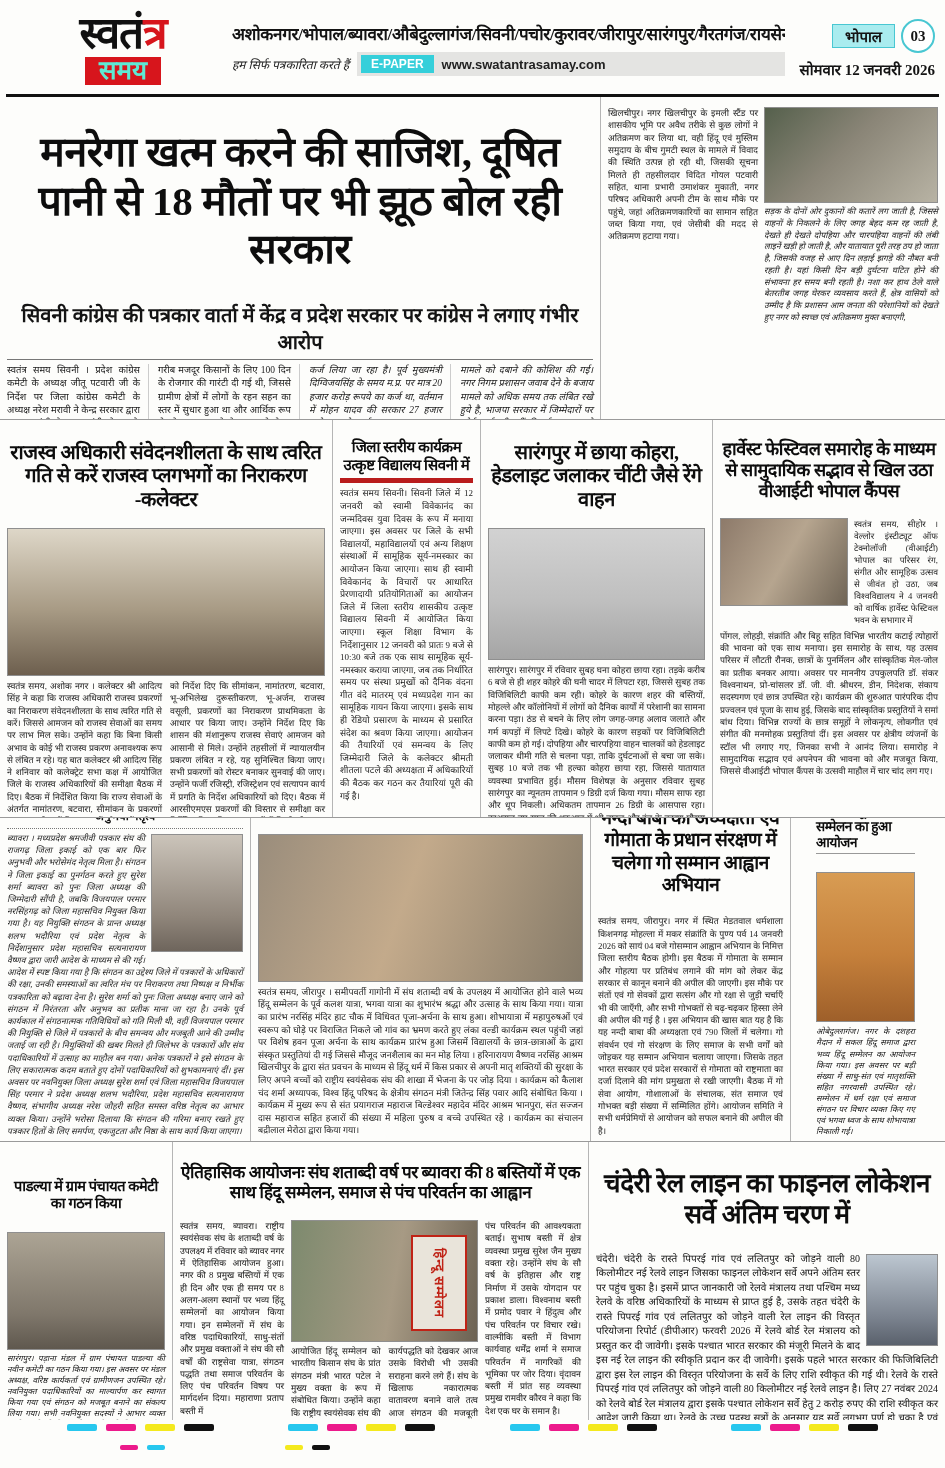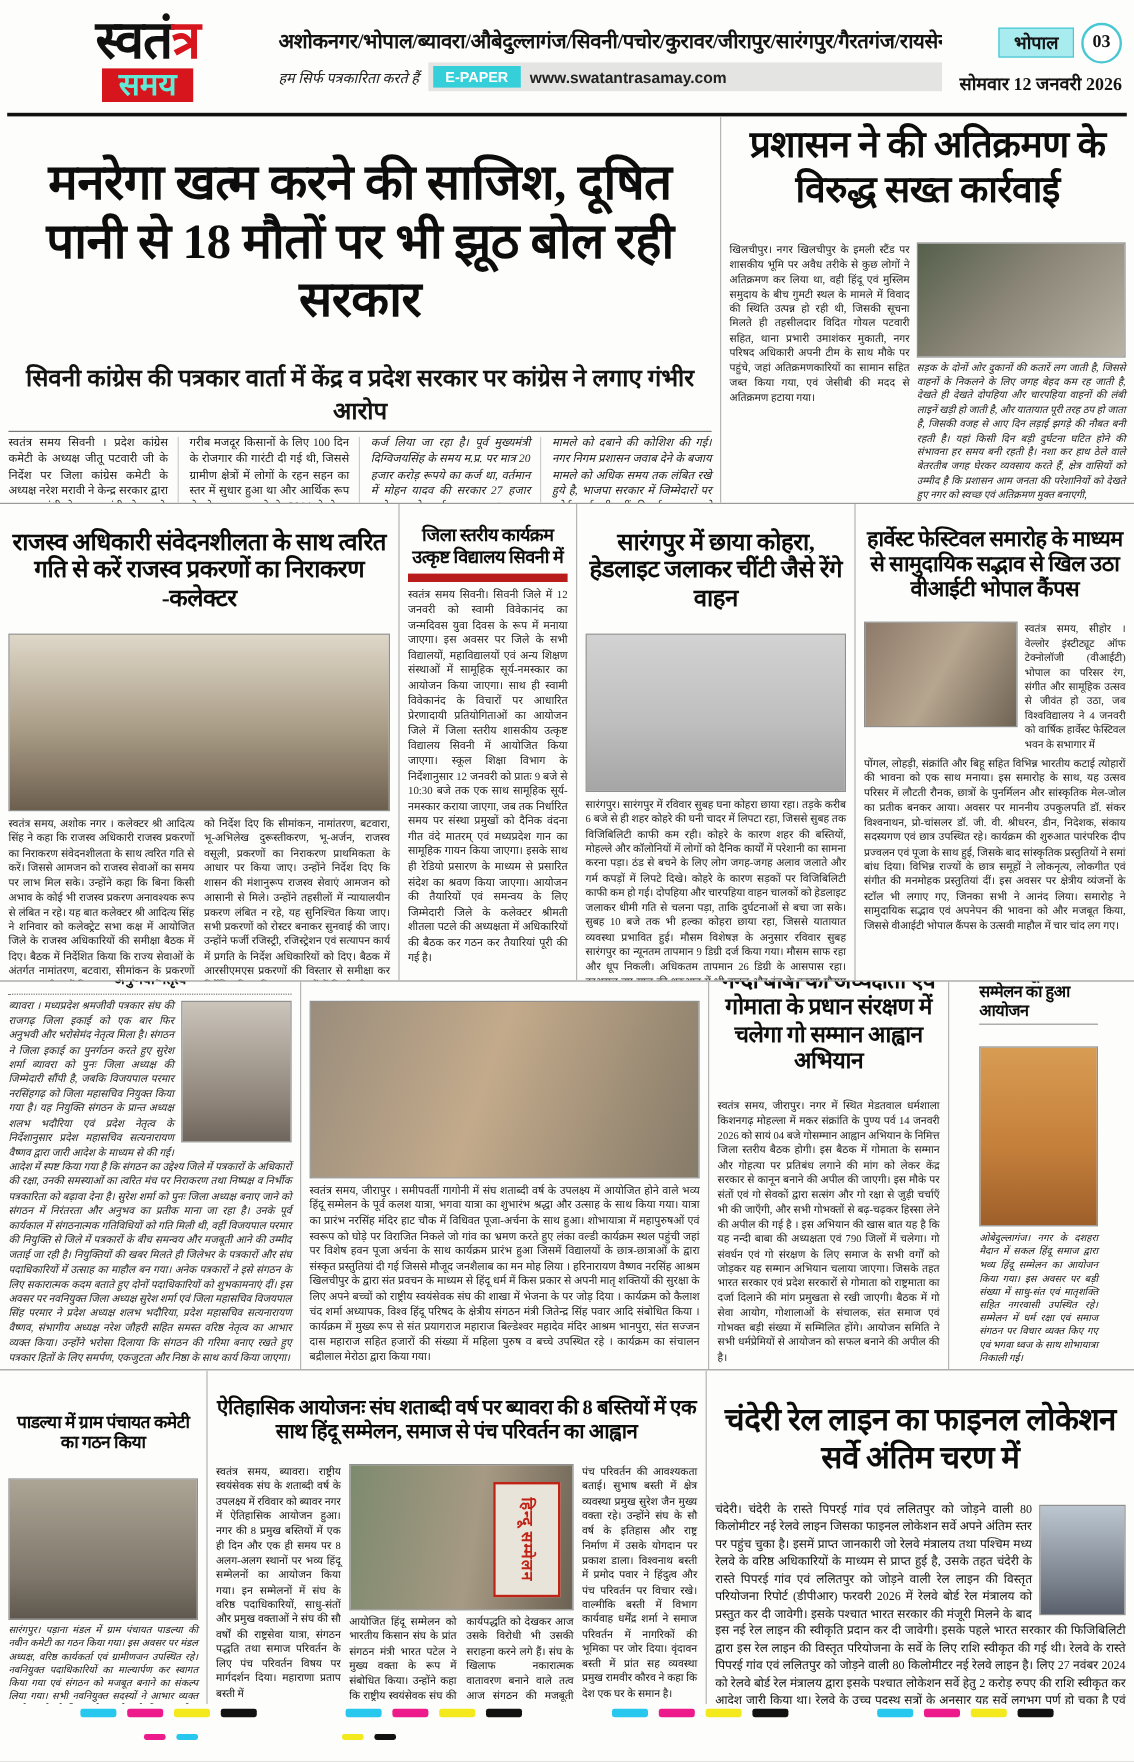--- a/index.html
+++ b/index.html
@@ -44,21 +44,21 @@
   .lead-cols .bodycol:last-child{border-right:none;padding-right:0;}
   .enc-hl{font-size:31px;margin-top:2px;}
   .enc-grid{display:flex;gap:6px;margin-top:6px;}
   .enc-left{width:150px;flex:none;}
   .enc-photo{width:150px;height:96px;background:linear-gradient(135deg,#55604c,#8a8577 45%,#b8b3a4);}
   
   .rev-hl{font-size:20px;}
   .rev-photo{width:100%;height:148px;background:linear-gradient(#ded7c8,#a89b85 55%,#6d5f4e);margin:4px 0;}
   .twocol{display:flex;gap:8px;}
   .twocol>div{flex:1;}
-  .dist-hl{font-size:15px;border-bottom:7px solid #b91c1c;padding-bottom:4px;margin-bottom:4px;}
+  .dist-hl{font-size:15px;border-bottom:5px solid #b91c1c;padding-bottom:4px;margin-bottom:4px;}
   .fog-hl{font-size:20px;}
   .fog-photo{width:100%;height:132px;background:linear-gradient(#d2d2d2,#bfbfbf 55%,#a5a5a5);margin:4px 0;}
   .harv-hl{font-size:18px;}
   .harv-top{display:flex;gap:6px;margin:4px 0;}
   .harv-photo{width:128px;height:88px;flex:none;background:linear-gradient(120deg,#8d7a6a,#b6a58f 50%,#6f6455);}
   
   .shar-hl{font-size:23px;}
   .shar-sub{font-size:12px;border-bottom:1px dotted #777;padding-bottom:4px;margin:3px 0;}
   .shar-body{font-size:8.6px;line-height:1.42;}
   .shar-photo{float:right;width:92px;height:118px;margin:2px 0 3px 6px;
@@ -130,37 +130,36 @@
       <h1 class="hl lead-hl">मनरेगा खत्म करने की साजिश, दूषित पानी से 18 मौतों पर भी झूठ बोल रही सरकार</h1>
       <div class="sub lead-sub">सिवनी कांग्रेस की पत्रकार वार्ता में केंद्र व प्रदेश सरकार पर कांग्रेस ने लगाए गंभीर आरोप</div>
       <div class="lead-cols">
         <div class="body bodycol">स्वतंत्र समय सिवनी । प्रदेश कांग्रेस कमेटी के अध्यक्ष जीतू पटवारी जी के निर्देश पर जिला कांग्रेस कमेटी के अध्यक्ष नरेश मरावी ने केन्द्र सरकार द्वारा महात्मा गांधी रोजगार गारंटी योजना के स्वरूप में परिवर्तन एवं इंदौर के भागीरथपुरा में नगर निगम की लापरवाही से दूषित जल के पीने से हुई 18 मौत एवं सैकड़ों बीमार हुये, इस बात को लेकर पत्रकार वार्ता आयोजित की गई। पत्रकारों से बात करते हुये श्री मरावी ने बताया कि केन्द्र सरकार चुनाव में किये गये अपने वादों से मुकर रही है, कांग्रेस सरकार के समय की योजनाओं को या तो बंद किया जा रहा है या स्वरूप बदलकर जनहितैषी योजनाओं को पलीता लगा रही है। फरवरी 2006 में केन्द्र की मनमोहन सरकार द्वारा देश के ग्रामीण क्षेत्रों में</div>
         <div class="body bodycol">गरीब मजदूर किसानों के लिए 100 दिन के रोजगार की गारंटी दी गई थी, जिससे ग्रामीण क्षेत्रों में लोगों के रहन सहन का स्तर में सुधार हुआ था और आर्थिक रूप से लोग मजबूत हुये थे, 2014 से लेकर 2025 तक भाजपा सरकार ने इस योजना के अन्तर्गत आंकडे बताते है कि 44 दिन का काम दिया है जबकि 90 प्रतिशत राशि केन्द्र सरकार और 10 प्रतिशत राशि राज्य सरकार मिलाकर काम दिया जाता है। अब योजना में परिवर्तन कर 60 प्रतिशत राशि केन्द्र एवं 40 प्रतिशत राशि राज्य सरकार द्वारा वहन किये जाने का प्रावधान लाया जा रहा है। मध्यप्रदेश सरकार पहले से ही कर्ज में डूबी हुई है, प्रदेश पर 4.64 लाख करोड़ रूपये का कर्ज है और प्रति व्यक्ति पर 43 हजार रुपये से अधिक का</div>
         <div class="body bodycol it">कर्ज लिया जा रहा है। पूर्व मुख्यमंत्री दिग्विजयसिंह के समय म.प्र. पर मात्र 20 हजार करोड़ रूपये का कर्ज था, वर्तमान में मोहन यादव की सरकार 27 हजार करोड़ रूपये कर्ज का ब्याज अदा कर रही है। ऐसे में रोजगार गारंटी योजना में 40 प्रतिशत की राशि मध्यप्रदेश सरकार कहा से देगी। केन्द्र सरकार का यह निर्णय महात्मा गांधी रोजगार गारंटी योजना को पूरी तरह से खत्म करने के लिए लिया गया है। इंदौर नगर निगम की लापरवाही के कारण दूषित जल पीने से 18 मौतें हुईं और सैकड़ों लोग बीमार हुये।</div>
         <div class="body bodycol it">मामले को दबाने की कोशिश की गई। नगर निगम प्रशासन जवाब देने के बजाय मामले को अधिक समय तक लंबित रखे हुये है, भाजपा सरकार में जिम्मेदारों पर कोई कार्यवाही नहीं की गई। सरकार को चाहिये कि पीड़ित परिवारों को उचित मुआवजा दे एवं दोषी अधिकारियों के विरुद्ध सख्त कार्यवाही करे। पत्रकार वार्ता में जिला कांग्रेस के पदाधिकारी एवं कार्यकर्तागण उपस्थित रहे।</div>
       </div>
     </div>
     <div class="cell vr" style="width:345px;">
-      <h2 class="hl enc-hl">प्रशासन ने की अतिक्रमण के विरुद्ध सख्त कार्रवाई</h2>
       <div class="enc-grid">
         <div class="enc-left">
           <div class="body" style="font-size:8.8px;">खिलचीपुर।  नगर खिलचीपुर के इमली स्टैंड पर शासकीय भूमि पर अवैध तरीके से कुछ लोगों ने अतिक्रमण कर लिया था, वही हिंदू एवं मुस्लिम समुदाय के बीच गुमटी स्थल के मामले में विवाद की स्थिति उत्पन्न हो रही थी, जिसकी सूचना मिलते ही तहसीलदार विदित गोयल पटवारी सहित, थाना प्रभारी उमाशंकर मुकाती, नगर परिषद अधिकारी अपनी टीम के साथ मौके पर पहुंचे, जहां अतिक्रमणकारियों का सामान सहित जब्त किया गया, एवं जेसीबी की मदद से अतिक्रमण हटाया गया।</div>
         </div>
         <div style="flex:1;">
           <div class="photo enc-photo" style="width:100%;"></div>
           <div class="body it" style="font-size:8.4px;margin-top:3px;">सड़क के दोनों ओर दुकानों की कतारें लग जाती है, जिससे वाहनों के निकलने के लिए जगह बेहद कम रह जाती है, देखते ही देखते दोपहिया और चारपहिया वाहनों की लंबी लाइनें खड़ी हो जाती है, और यातायात पूरी तरह ठप हो जाता है, जिसकी वजह से आए दिन लड़ाई झगड़े की नौबत बनी रहती है। यहां किसी दिन बड़ी दुर्घटना घटित होने की संभावना हर समय बनी रहती है। नशा कर हाथ ठेले वाले बेतरतीब जगह घेरकर व्यवसाय करते हैं, क्षेत्र वासियों को उम्मीद है कि प्रशासन आम जनता की परेशानियों को देखते हुए नगर को स्वच्छ एवं अतिक्रमण मुक्त बनाएगी,</div>
         </div>
       </div>
 
     </div>
   </div>
 
   <div class="row" style="height:398px;">
     <div class="cell" style="width:332px;">
-      <h2 class="hl rev-hl">राजस्व अधिकारी संवेदनशीलता के साथ त्वरित गति से करें राजस्व प्रकरणों का निराकरण -कलेक्टर</h2>
+      <h2 class="hl rev-hl">राजस्व अधिकारी संवेदनशीलता के साथ त्वरित गति से करें राजस्व प्लगभगों का निराकरण -कलेक्टर</h2>
       <div class="photo rev-photo"></div>
       <div class="twocol">
         <div class="body" style="font-size:8.8px;">स्वतंत्र समय, अशोक नगर । कलेक्टर श्री आदित्य सिंह ने कहा कि राजस्व अधिकारी राजस्व प्रकरणों का निराकरण संवेदनशीलता के साथ त्वरित गति से करें। जिससे आमजन को राजस्व सेवाओं का समय पर लाभ मिल सके। उन्होंने कहा कि बिना किसी अभाव के कोई भी राजस्व प्रकरण अनावश्यक रूप से लंबित न रहे। यह बात कलेक्टर श्री आदित्य सिंह ने शनिवार को कलेक्ट्रेट सभा कक्ष में आयोजित जिले के राजस्व अधिकारियों की समीक्षा बैठक में दिए। बैठक में निर्देशित किया कि राज्य सेवाओं के अंतर्गत नामांतरण, बटवारा, सीमांकन के प्रकरणों का समय सीमा में निराकृत करें। बैठक में कलेक्टर ने तहसीलवार लंबित राजस्व प्रकरणों की समीक्षा करते हुए अधिकारियों</div>
         <div class="body" style="font-size:8.8px;">को निर्देश दिए कि सीमांकन, नामांतरण, बटवारा, भू-अभिलेख दुरूस्तीकरण, भू-अर्जन, राजस्व वसूली, प्रकरणों का निराकरण प्राथमिकता के आधार पर किया जाए। उन्होंने निर्देश दिए कि शासन की मंशानुरूप राजस्व सेवाएं आमजन को आसानी से मिले। उन्होंने तहसीलों में न्यायालयीन प्रकरण लंबित न रहे, यह सुनिश्चित किया जाए। सभी प्रकरणों को रोस्टर बनाकर सुनवाई की जाए। उन्होंने फर्जी रजिस्ट्री, रजिस्ट्रेशन एवं सत्यापन कार्य में प्रगति के निर्देश अधिकारियों को दिए। बैठक में आरसीएमएस प्रकरणों की विस्तार से समीक्षा कर निर्देशित किया कि इन प्रकरणों में किसी भी प्रकार का विलंब न हो। सीएम डेशबोर्ड, पीठासीन अधिकारी लंबित प्रकरणों की विस्तृत समीक्षा की।</div>
       </div>
     </div>
     <div class="cell vr" style="width:148px;">
       <h3 class="hl dist-hl">जिला स्तरीय कार्यक्रम उत्कृष्ट विद्यालय सिवनी में</h3>
       <div class="body" style="font-size:9px;">स्वतंत्र समय सिवनी।  सिवनी जिले में 12 जनवरी को स्वामी विवेकानंद का जन्मदिवस युवा दिवस के रूप में मनाया जाएगा। इस अवसर पर जिले के सभी विद्यालयों, महाविद्यालयों एवं अन्य शिक्षण संस्थाओं में सामूहिक सूर्य-नमस्कार का आयोजन किया जाएगा। साथ ही स्वामी विवेकानंद के विचारों पर आधारित प्रेरणादायी प्रतियोगिताओं का आयोजन जिले में जिला स्तरीय शासकीय उत्कृष्ट विद्यालय सिवनी में आयोजित किया जाएगा। स्कूल शिक्षा विभाग के निर्देशानुसार 12 जनवरी को प्रातः 9 बजे से 10:30 बजे तक एक साथ सामूहिक सूर्य-नमस्कार कराया जाएगा, जब तक निर्धारित समय पर संस्था प्रमुखों को दैनिक वंदना गीत वंदे मातरम् एवं मध्यप्रदेश गान का सामूहिक गायन किया जाएगा। इसके साथ ही रेडियो प्रसारण के माध्यम से प्रसारित संदेश का श्रवण किया जाएगा। आयोजन की तैयारियों एवं समन्वय के लिए जिम्मेदारी जिले के कलेक्टर श्रीमती शीतला पटले की अध्यक्षता में अधिकारियों की बैठक कर गठन कर तैयारियां पूरी की गई है।</div>
     </div>

